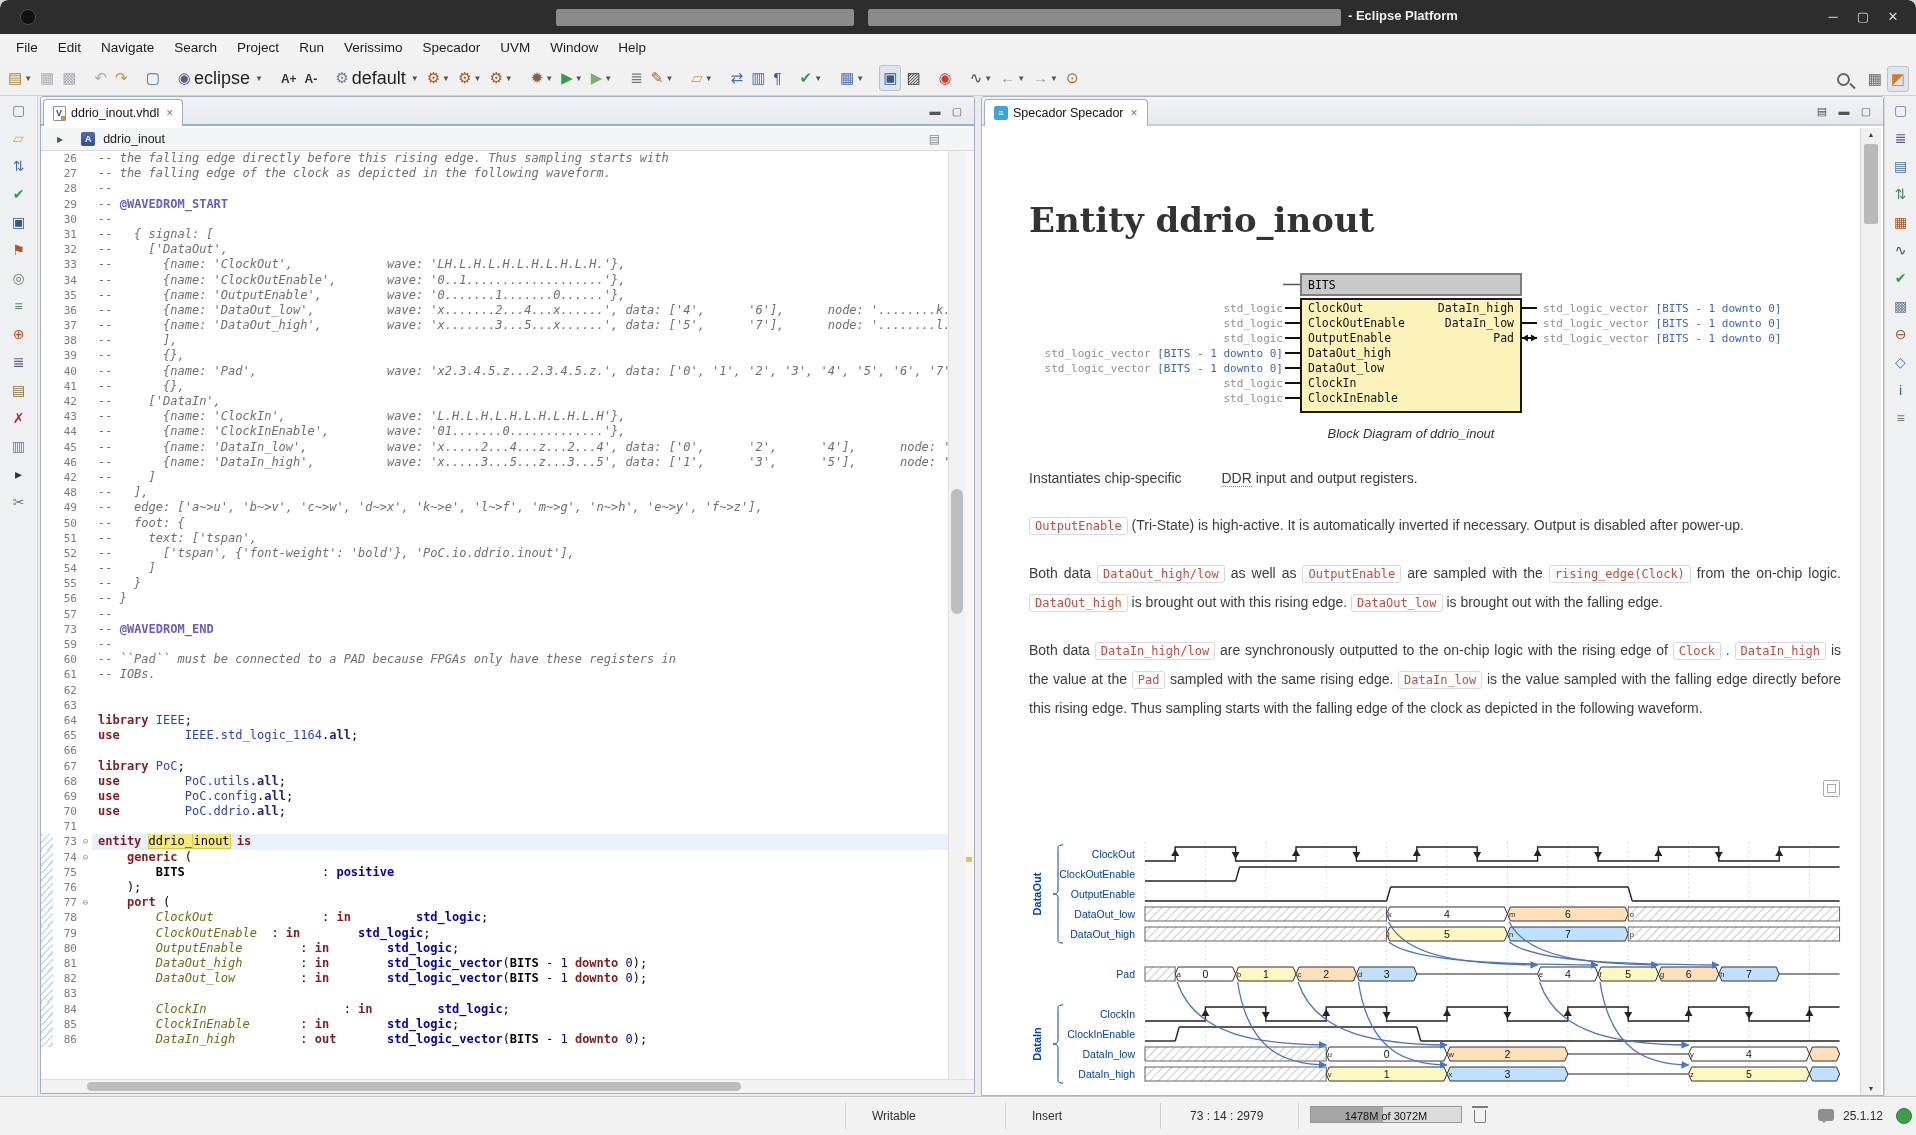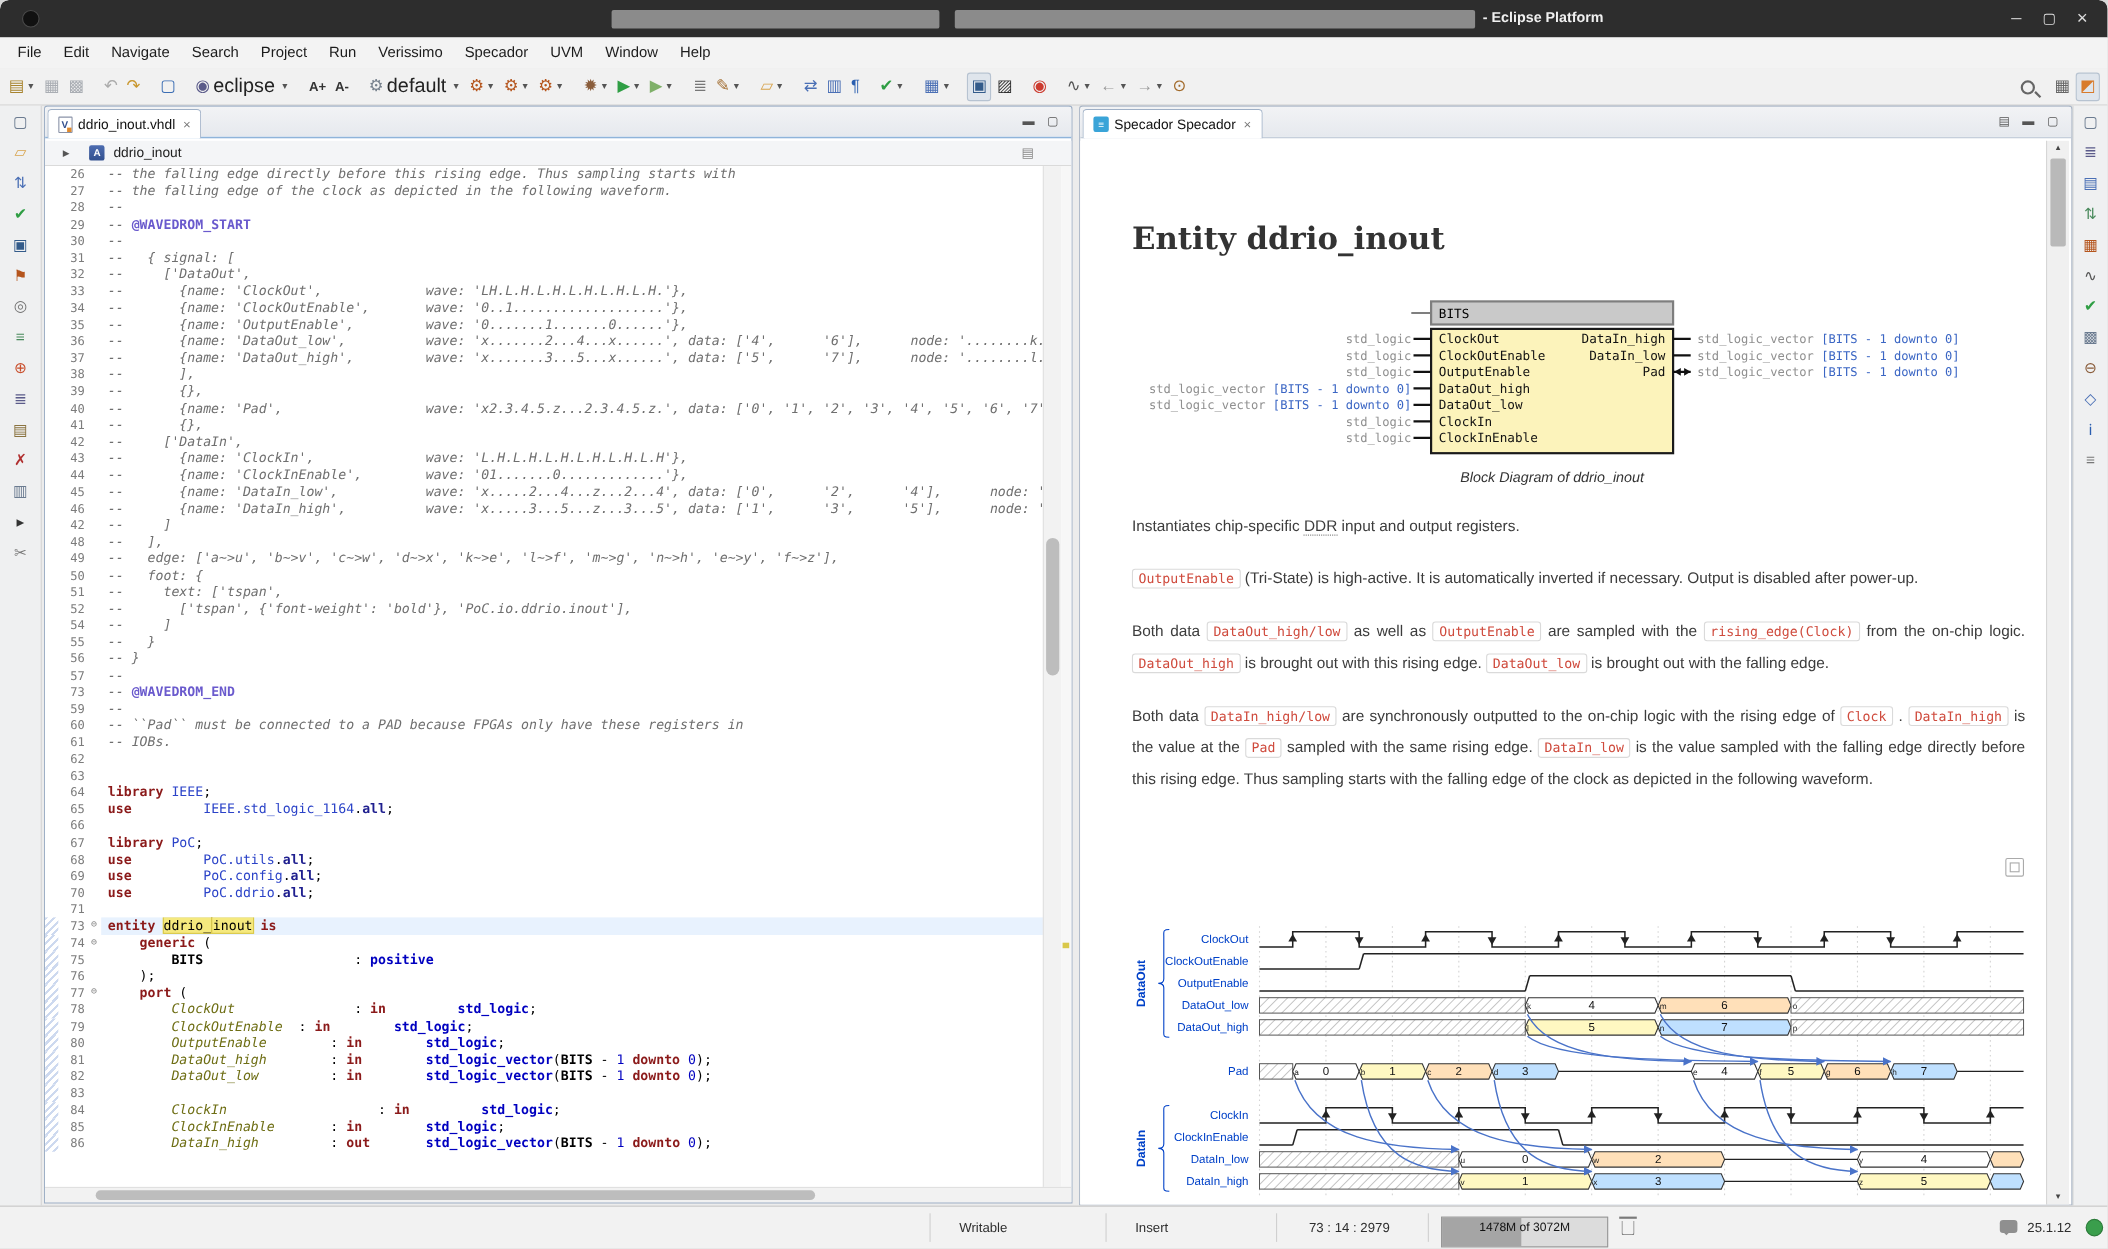--- a/index.html
+++ b/index.html
@@ -80,35 +80,35 @@
 
   
   #preview-group { position:absolute; left:981px; top:96px; width:903px; height:1000px; background:#fff; border:1px solid #aab6c6; border-radius:3px 3px 0 0; }
   #ptabbar { position:absolute; left:0; top:0; width:100%; height:29px; background:linear-gradient(#f2f3f5,#e6e9ee); border-bottom:2px solid #c6cfdb; border-radius:3px 3px 0 0; }
   #ptab-icon { width:14px; height:14px; background:#3aa4d8; border-radius:2px; color:#fff; font-size:9px; text-align:center; line-height:14px; }
   #pcontent { position:absolute; left:0; top:31px; width:878px; height:967px; background:#fff; overflow:hidden; }
   #pscroll { position:absolute; right:2px; top:31px; width:21px; height:967px; background:#f0f0f0; border-left:1px solid #d6d6d6; }
   #pthumb { position:absolute; left:3px; top:16px; width:14px; height:80px; background:#b9b9b9; border-radius:2px; }
   .sarrow { position:absolute; left:0; width:100%; text-align:center; font-size:7px; color:#444; }
 
-  #pheading { position:absolute; left:47px; top:72px; font-family:"DejaVu Serif",serif; font-weight:bold; font-size:28px; color:#333; }
+  #pheading { position:absolute; left:47px; top:72px; font-family:"DejaVu Serif",serif; font-weight:bold; font-size:34px; color:#333; }
   #bdiagram { position:absolute; left:9px; top:140px; }
   #paras { position:absolute; left:47px; top:336px; width:812px; font-size:14px; color:#3c3c3c; }
   #paras p { line-height:28px; margin-bottom:19px; text-align:justify; }
   .chip { font-family:"DejaVu Sans Mono",monospace; font-size:12px; color:#cf4a3c; background:#fff; border:1px solid #dadada; border-radius:3px; padding:1px 5px; white-space:nowrap; }
-  .abbr { border-bottom:1px dotted #888; }
+  .abbr { border-bottom:1px dotted #888;margin-left:36px; }
   #expand-ico { position:absolute; left:841px; top:652px; width:17px; height:17px; border:1px solid #aaa; border-radius:2px; }
   #expand-ico::after { content:""; position:absolute; left:3px; top:3px; width:7px; height:7px; border:1px solid #aaa; }
   #wavewrap { position:absolute; left:9px; top:712px; }
 
   
   #statusbar { position:absolute; left:0; bottom:0; width:1916px; height:39px; background:#f2f2f2; border-top:1px solid #c6c6c6; font-size:12px; color:#2e2e2e; }
   .sb-sep { position:absolute; top:6px; width:1px; height:26px; background:#d0d0d0; }
   .sb-text { position:absolute; top:12px; }
-  #heap { position:absolute; left:1310px; top:9px; width:152px; height:28px; background:#dcdcdc; border:1px solid #979797; }
+  #heap { position:absolute; left:1310px; top:9px; width:152px; height:17px; background:#dcdcdc; border:1px solid #979797; }
   #heap-used { position:absolute; left:0; top:0; height:100%; width:48%; background:#a5a5a5; }
   #heap-label { position:absolute; width:100%; text-align:center; font-size:11px; line-height:19px; color:#111; }
   #trash { position:absolute; left:1474px; top:13px; width:12px; height:13px; border:1.5px solid #7a7a7a; border-top:none; border-radius:0 0 2px 2px; }
   #trash::before { content:""; position:absolute; left:-3.5px; top:-4px; width:16px; height:2px; background:#7a7a7a; }
   #bubble { position:absolute; left:1818px; top:12px; width:16px; height:12px; background:#8f8f8f; border-radius:3px; }
   #bubble::after { content:""; position:absolute; left:3px; top:11px; border:3px solid transparent; border-top-color:#8f8f8f; }
   #statuscircle { position:absolute; left:1896px; top:11px; width:16px; height:16px; border-radius:50%; background:#3a9e4c; border:1px solid #2c7a3a; }
 </style>
 </head>
 <body>

